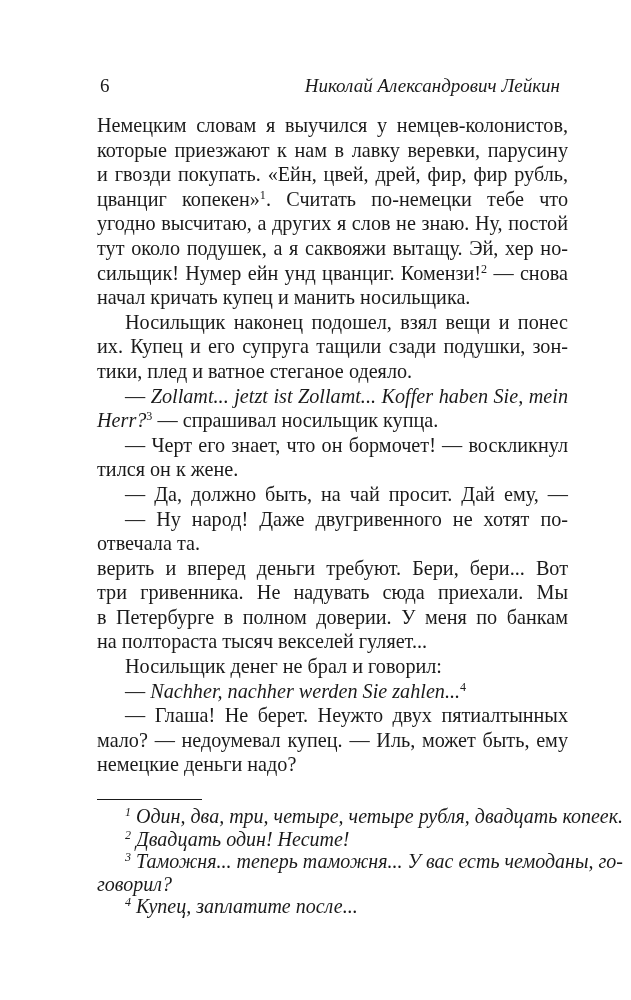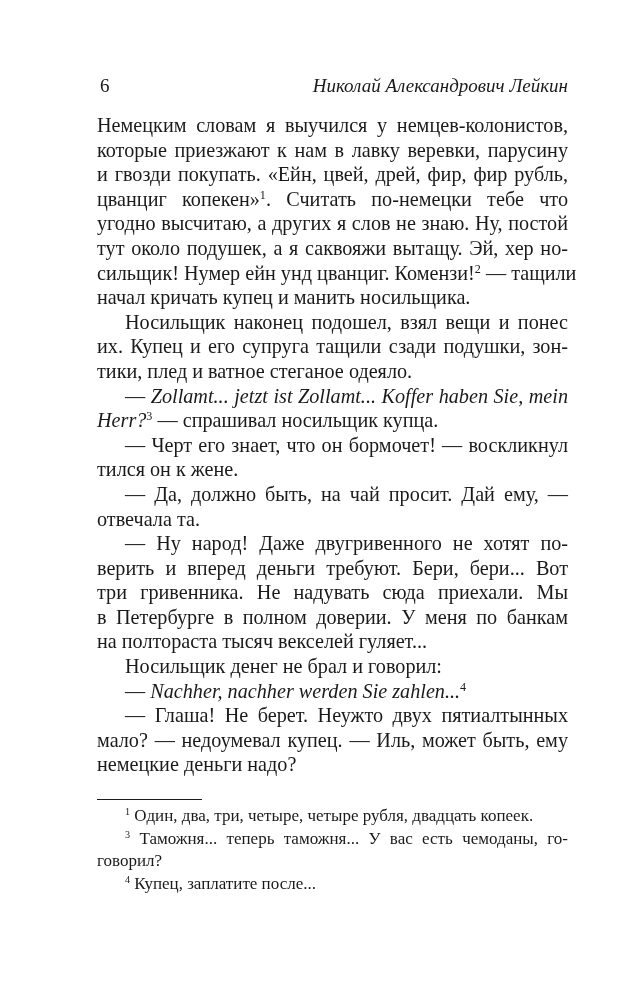--- a/index.html
+++ b/index.html
@@ -2,77 +2,78 @@
 <html><head>
   <meta charset="utf-8">
   <style>
     html, body { margin: 0; padding: 0; background: #ffffff; }
     body { width: 631px; height: 1000px; position: relative; overflow: hidden;
       font-family: "Liberation Serif", "DejaVu Serif", serif; color: #1a1a1a; }
     .page { position: absolute; left: 97px; top: 0; width: 471px; }
     .header { position: absolute; top: 74px; left: 0; width: 471px; height: 24px;
       font-size: 19px; line-height: 24px; }
     .page-num { position: absolute; left: 3px; top: 0; }
-    .running-title { position: absolute; right: 0; top: 0; font-style: italic; }
+    .running-title { position: absolute; right: 8px; top: 0; font-style: italic; }
     .body { position: absolute; top: 113px; left: 0; width: 471px;
       font-size: 20.2px; line-height: 24.6px; }
     .line { display: block; text-align: justify; text-align-last: justify; white-space: nowrap; }
     .line.last { text-align-last: left; }
     .line.ind { padding-left: 28px; }
     i { font-style: italic; }
     sup { font-size: 0.6em; vertical-align: 0.55em; line-height: 0; }
     .rule { position: absolute; top: 799px; left: 0; width: 105px; height: 0;
       border-top: 1px solid #1a1a1a; }
     .notes { position: absolute; top: 805px; left: 0; width: 471px;
-      font-size: 17px; line-height: 22.5px; }
+      font-size: 20px; line-height: 22.5px; font-style: italic; }
     .notes .line { text-align-last: left; }
     .notes .line.full { text-align-last: justify; }
   </style>
 </head>
 <body>
 
 <div class="page">
 
   <div class="header">
     <span class="page-num">6</span>
     <span class="running-title">Николай Александрович Лейкин</span>
   </div>
 
   <div class="body">
     <span class="line">Немецким словам я выучился у немцев-колонистов,</span>
     <span class="line">которые приезжают к нам в лавку веревки, парусину</span>
     <span class="line">и гвозди покупать. «Ейн, цвей, дрей, фир, фир рубль,</span>
     <span class="line"><span>цванциг копекен»</span><sup>1</sup><span>. Считать по-немецки тебе что</span></span>
     <span class="line">угодно высчитаю, а других я слов не знаю. Ну, постой</span>
     <span class="line">тут около подушек, а я саквояжи вытащу. Эй, хер но-</span>
-    <span class="line"><span>сильщик! Нумер ейн унд цванциг. Комензи!</span><sup>2</sup><span> — тащили</span></span>
+    <span class="line"><span>сильщик! Нумер ейн унд цванциг. Комензи!</span><sup>2</sup><span> — снова</span></span>
     <span class="line last">начал кричать купец и манить носильщика.</span>
     <span class="line ind">Носильщик наконец подошел, взял вещи и понес</span>
     <span class="line">их. Купец и его супруга тащили сзади подушки, зон-</span>
     <span class="line last">тики, плед и ватное стеганое одеяло.</span>
     <span class="line ind"><span>— </span><i>Zollamt... jetzt ist Zollamt... Koffer haben Sie, mein</i></span>
     <span class="line last"><i>Herr?</i><sup>3</sup><span> — спрашивал носильщик купца.</span></span>
     <span class="line ind">— Черт его знает, что он бормочет! — воскликнул</span>
     <span class="line last">тился он к жене.</span>
     <span class="line ind">— Да, должно быть, на чай просит. Дай ему, —</span>
+    <span class="line ind">— Ну народ! Даже двугривенного не хотят по-</span>
     <span class="line last">отвечала та.</span>
-    <span class="line ind">— Ну народ! Даже двугривенного не хотят по-</span>
     <span class="line">верить и вперед деньги требуют. Бери, бери... Вот</span>
     <span class="line">три гривенника. Не надувать сюда приехали. Мы</span>
     <span class="line">в Петербурге в полном доверии. У меня по банкам</span>
     <span class="line last">на полтораста тысяч векселей гуляет...</span>
     <span class="line ind last">Носильщик денег не брал и говорил:</span>
     <span class="line ind last"><span>— </span><i>Nachher, nachher werden Sie zahlen...</i><sup>4</sup></span>
     <span class="line ind">— Глаша! Не берет. Неужто двух пятиалтынных</span>
     <span class="line">мало? — недоумевал купец. — Иль, может быть, ему</span>
     <span class="line last">немецкие деньги надо?</span>
   </div>
 
   <div class="rule"></div>
 
   <div class="notes">
     <span class="line ind"><sup>1</sup> <span>Один, два, три, четыре, четыре рубля, двадцать копеек.</span></span>
+    <span class="line ind"><sup>2</sup> <span>Двадцать один! Несите!</span></span>
     <span class="line ind full"><sup>3</sup> <span>Таможня... теперь таможня... У вас есть чемоданы, го-</span></span>
     <span class="line">говорил?</span>
     <span class="line ind"><sup>4</sup> <span>Купец, заплатите после...</span></span>
   </div>
 
 </div>
 
 </body></html>

